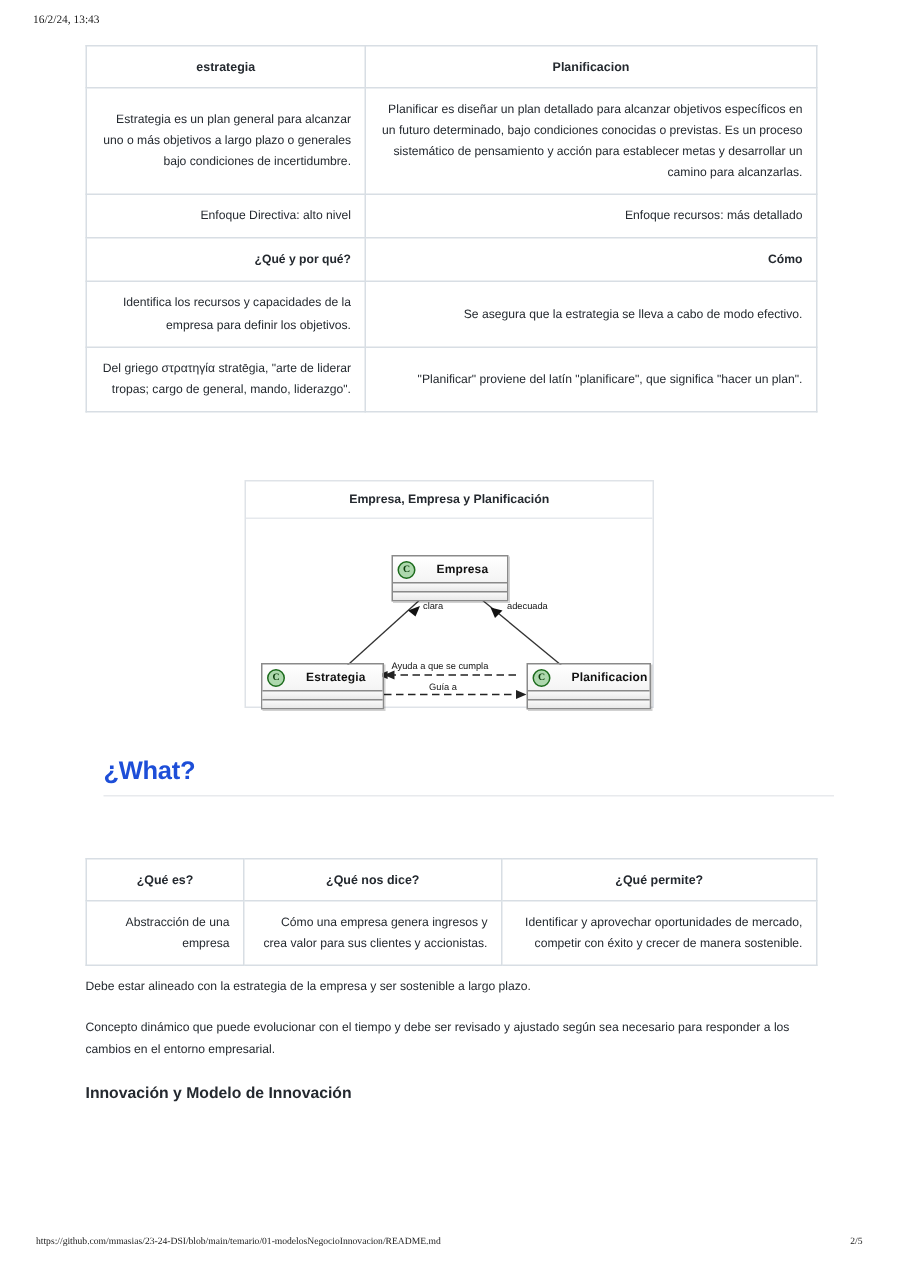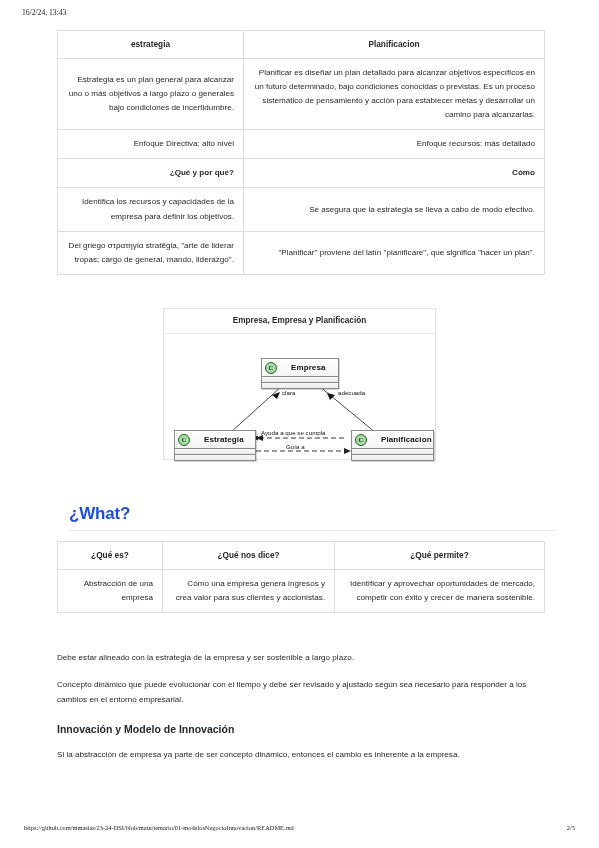--- a/index.html
+++ b/index.html
@@ -58,21 +58,21 @@
   #t1 col.c1{width:186px;}
   #t1 col.c2{width:301px;}
 
   #t2{margin:0;}
   #t2 col.d1{width:105px;}
   #t2 col.d2{width:172px;}
   #t2 col.d3{width:210px;}
 
   
   .diagram-wrap{
-    position:absolute;left:163px;top:308px;width:273px;height:152px;
+    position:absolute;left:163px;top:320px;width:273px;height:152px;
     border:1px solid #dfe3e8;background:#ffffff;
     box-sizing:border-box;
   }
   .diagram-title{
     height:24px;line-height:24px;text-align:center;
     font-size:8.2px;font-weight:bold;color:#24292f;
     border-bottom:1px solid #e6e9ed;
   }
   .canvas{position:relative;width:100%;height:127px;}
   .canvas svg{position:absolute;left:0;top:0;}
@@ -230,21 +230,21 @@
       <span class="edge-label" style="left:118px;top:55px;">clara</span>
       <span class="edge-label" style="left:174px;top:55px;">adecuada</span>
       <span class="edge-label" style="left:97px;top:95px;">Ayuda a que se cumpla</span>
       <span class="edge-label" style="left:122px;top:109px;">Guía a</span>
     </div>
   </div>
 
   <h1 class="sec" style="position:absolute;left:57px;top:492px;width:487px;">¿What?</h1>
 
 
-  <div style="position:absolute;left:57px;top:541px;width:487px;">
+  <div style="position:absolute;left:57px;top:572px;width:487px;">
     <table class="md" id="t2">
       <colgroup>
           <col class="d1">
           <col class="d2">
           <col class="d3">
         </colgroup>
       <thead>
         <tr>
           <th>¿Qué es?</th>
           <th>¿Qué nos dice?</th>
@@ -260,20 +260,19 @@
       </tbody>
     </table>
   </div>
 
   <p class="para" style="position:absolute;left:57px;top:678px;width:478px;">Concepto dinámico que puede evolucionar con el tiempo y debe ser revisado y ajustado según sea necesario para responder a los cambios en el entorno empresarial.</p>
 
   <p class="para" style="position:absolute;left:57px;top:651px;width:487px;">Debe estar alineado con la estrategia de la empresa y ser sostenible a largo plazo.</p>
 
   <h3 class="sub3" style="position:absolute;left:57px;top:723px;width:487px;">Innovación y Modelo de Innovación</h3>
 
-  <p class="para" style="position:absolute;left:57px;top:748px;width:478px;">Si la abstracción de empresa ya parte de ser concepto dinámico, entonces el cambio es inherente a la empresa.</p>
 
   <div class="print-foot">
     <span class="pf-url">https://github.com/mmasias/23-24-DSI/blob/main/temario/01-modelosNegocioInnovacion/README.md</span>
     <span class="pf-num">2/5</span>
   </div>
 
 </div>
 
 </body></html>

